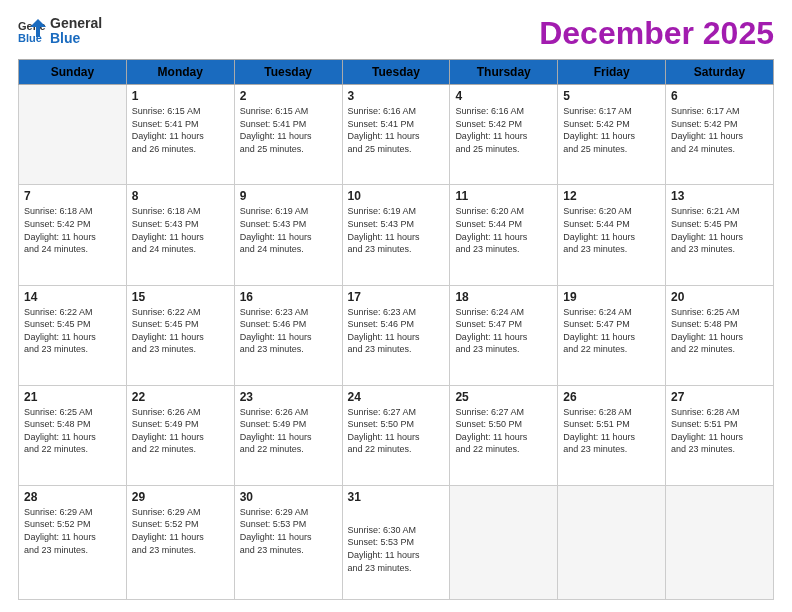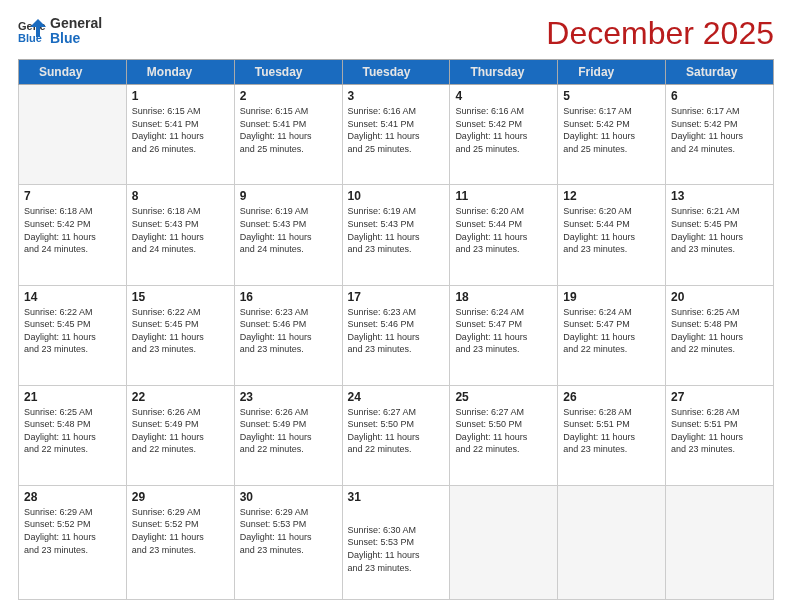--- a/index.html
+++ b/index.html
@@ -30,41 +30,41 @@
     .logo-icon {
       width: 28px;
       height: 28px;
       margin-right: 4px;
     }
     .title-block {
       text-align: right;
     }
     .month-title {
       font-size: 32px;
-      font-weight: normal;
-      color: #b91c1c;
+      font-weight: bold;
+      color: #a21caf;
       line-height: 1.1;
     }
     .subtitle {
       font-size: 15px;
       color: #444;
     }
     .calendar {
       width: 100%;
       flex: 1;
       border-collapse: collapse;
       table-layout: fixed;
     }
     .calendar th {
       background: #1a6bbf;
-      color: #e5e5e5;
+      color: #000000;
       font-size: 12px;
       font-weight: bold;
-      text-align: left;
-      padding: 5px 20px;
+      text-align: center;
+      padding: 5px 2px;
       border: 1px solid #aaa;
     }
     .calendar td {
       vertical-align: top;
       border: 1px solid #ccc;
       padding: 4px 5px;
       font-size: 9.5px;
       color: #333;
       background: #fff;
       height: 82px;

